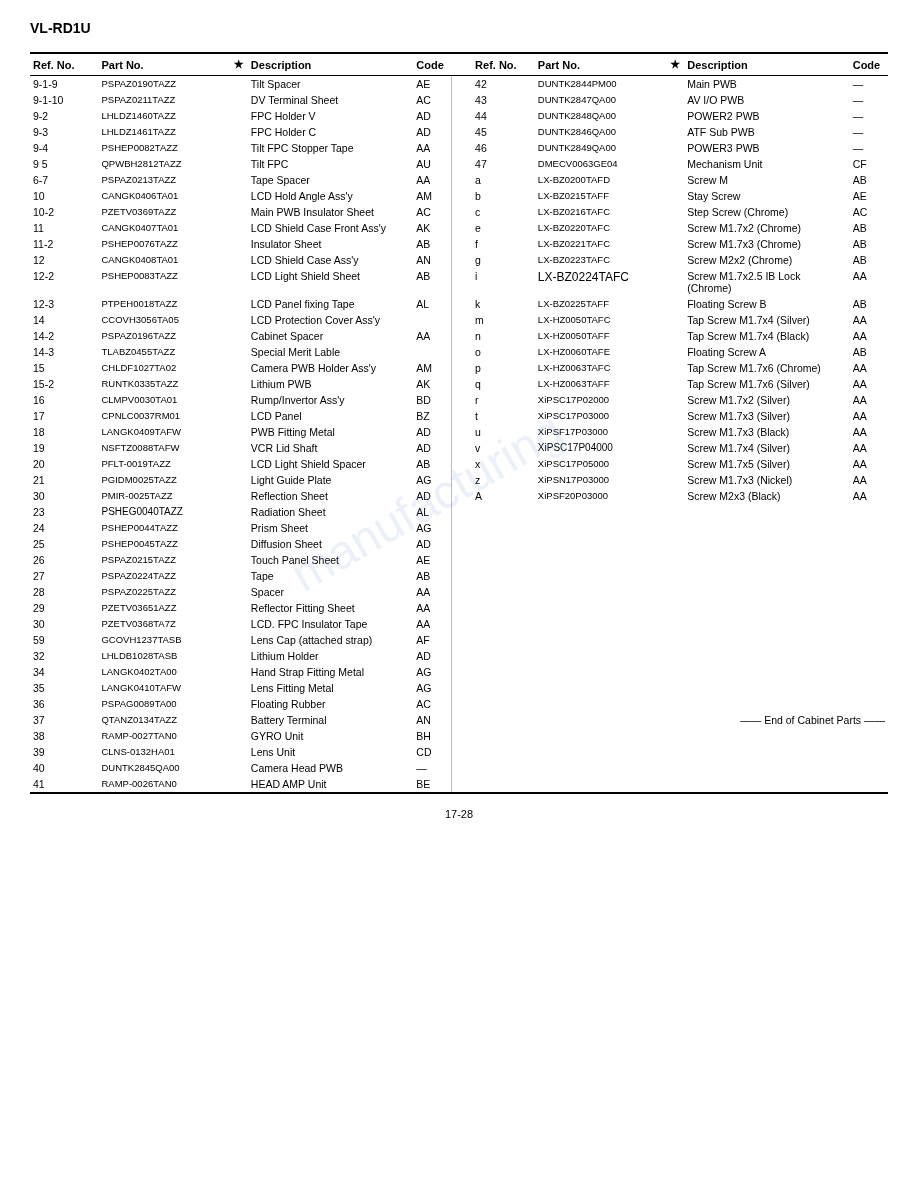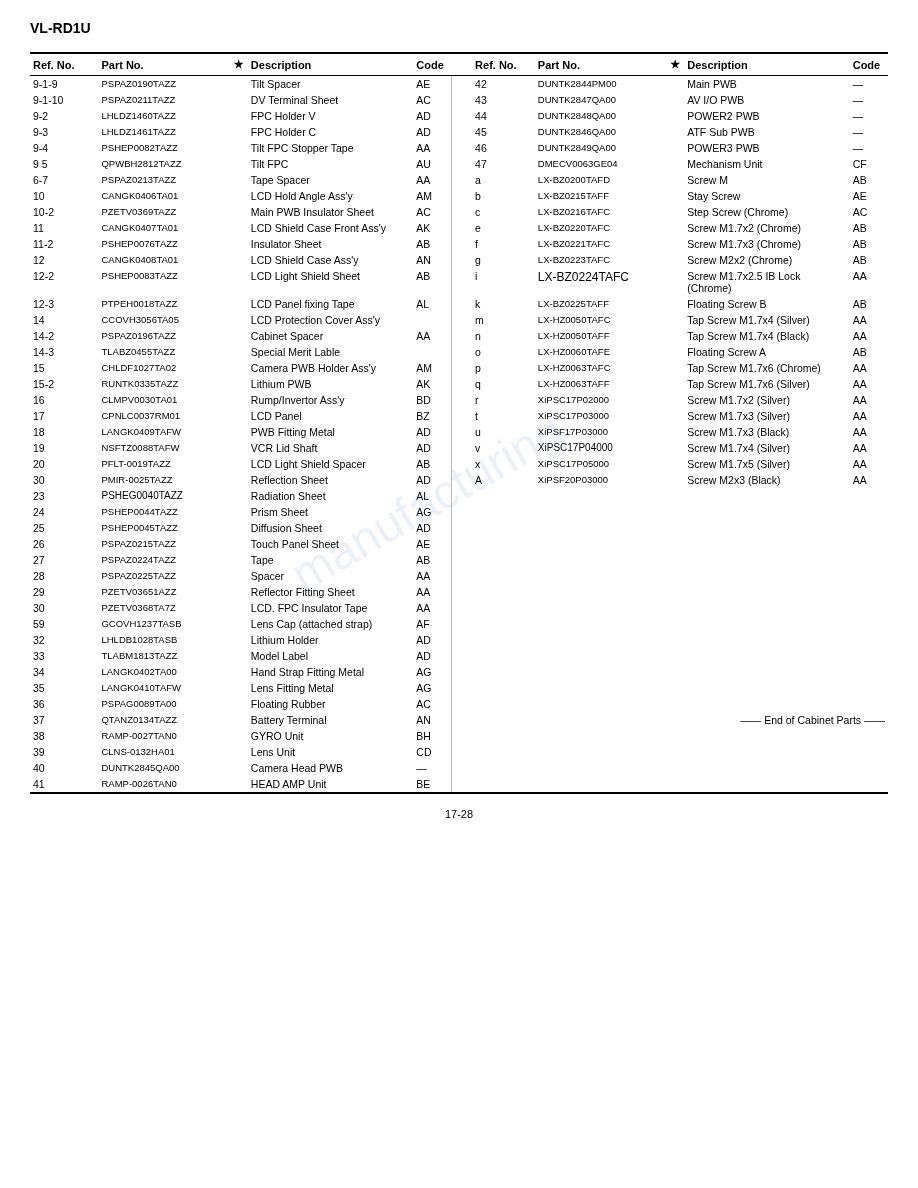--- a/index.html
+++ b/index.html
@@ -461,20 +461,35 @@
     <td style="width:18px;border-left:1px solid #bbb"></td>
 
       <td style="white-space:nowrap">x</td>
       <td style="font-size:9.5px">XiPSC17P05000</td>
       <td style="text-align:center"></td>
       <td>Screw M1.7x5 (Silver)</td>
       <td>AA</td>
 
   </tr>
       <tr>
+    <td style="white-space:nowrap">21</td>
+    <td style="font-size:9.5px">PGIDM0025TAZZ</td>
+    <td style="text-align:center"></td>
+    <td>Light Guide Plate</td>
+    <td>AG</td>
+    <td style="width:18px;border-left:1px solid #bbb"></td>
+
+      <td style="white-space:nowrap">z</td>
+      <td style="font-size:9.5px">XiPSN17P03000</td>
+      <td style="text-align:center"></td>
+      <td>Screw M1.7x3 (Nickel)</td>
+      <td>AA</td>
+
+  </tr>
+      <tr>
     <td style="white-space:nowrap">30</td>
     <td style="font-size:9.5px">PMIR-0025TAZZ</td>
     <td style="text-align:center"></td>
     <td>Reflection Sheet</td>
     <td>AD</td>
     <td style="width:18px;border-left:1px solid #bbb"></td>
 
       <td style="white-space:nowrap">A</td>
       <td style="font-size:9.5px">XiPSF20P03000</td>
       <td style="text-align:center"></td>
@@ -615,35 +630,20 @@
       <td style="text-align:center"></td>
       <td></td>
       <td></td>
 
   </tr>
       <tr>
     <td style="white-space:nowrap">32</td>
     <td style="font-size:9.5px">LHLDB1028TASB</td>
     <td style="text-align:center"></td>
     <td>Lithium Holder</td>
-    <td>AD</td>
-    <td style="width:18px;border-left:1px solid #bbb"></td>
-
-      <td style="white-space:nowrap"></td>
-      <td style="font-size:9.5px"></td>
-      <td style="text-align:center"></td>
-      <td></td>
-      <td></td>
-
-  </tr>
-      <tr>
-    <td style="white-space:nowrap">33</td>
-    <td style="font-size:9.5px">TLABM1813TAZZ</td>
-    <td style="text-align:center"></td>
-    <td>Model Label</td>
     <td>AD</td>
     <td style="width:18px;border-left:1px solid #bbb"></td>
 
       <td style="white-space:nowrap"></td>
       <td style="font-size:9.5px"></td>
       <td style="text-align:center"></td>
       <td></td>
       <td></td>
 
   </tr>

